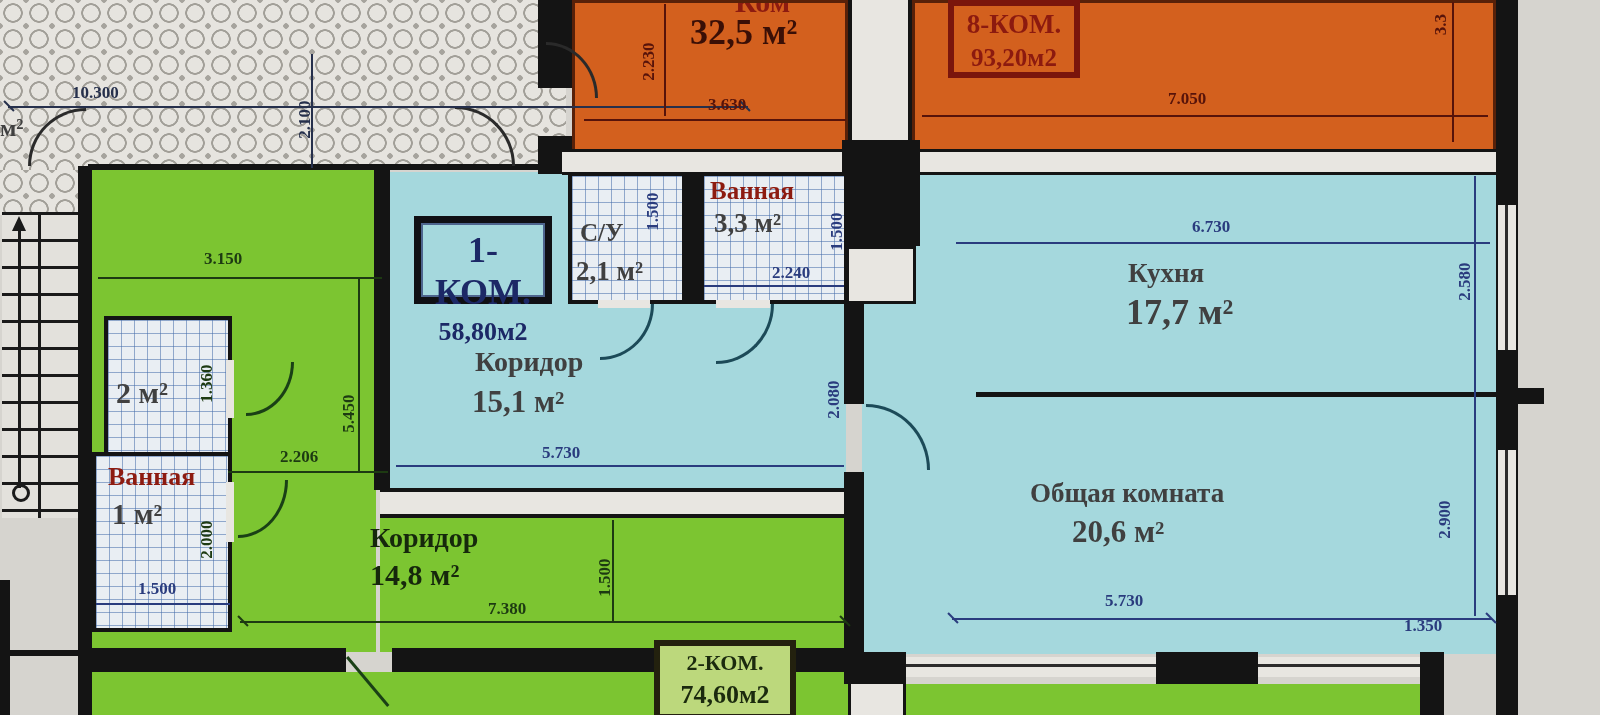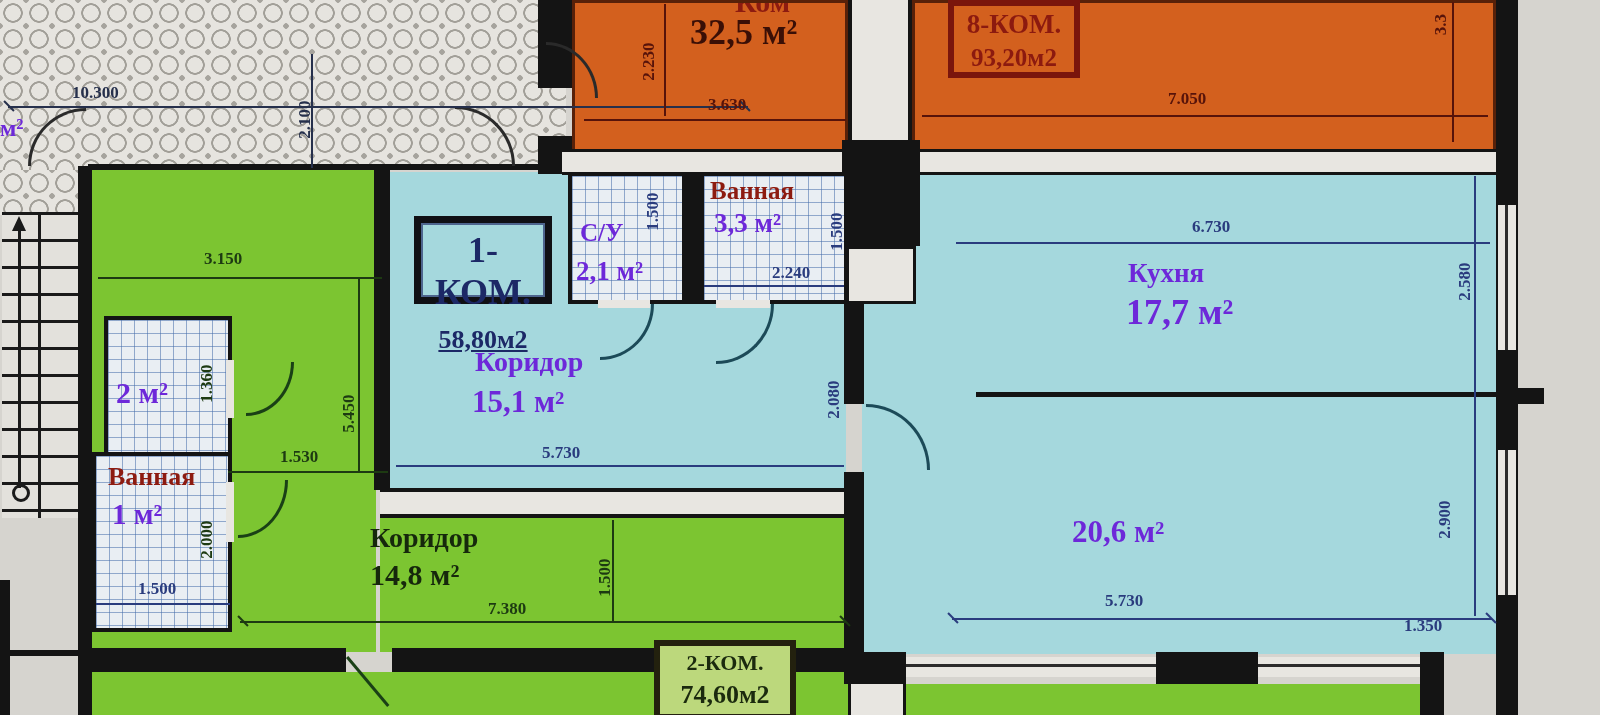--- a/index.html
+++ b/index.html
@@ -18,21 +18,21 @@
   .hatch{position:absolute;background-color:#e9eef3;box-sizing:border-box;border:4px solid #141414;
     background-image:
       linear-gradient(rgba(70,110,170,.55) 1px, transparent 1px),
       linear-gradient(90deg, rgba(70,110,170,.55) 1px, transparent 1px);
     background-size:13px 13px;}
   .w{position:absolute;background:#141414;}
   .white{position:absolute;background:#e8e6e1;box-sizing:border-box;}
   .winv{position:absolute;background:linear-gradient(to right, #e8e6e1 0 7px, #2b2b2b 7px 10px, #e8e6e1 10px);}
   .winh{position:absolute;background:linear-gradient(to bottom, #e8e6e1 0 7px, #2b2b2b 7px 10px, #e8e6e1 10px);}
   .lbl{position:absolute;font-weight:bold;white-space:nowrap;line-height:1;}
-  .navy{color:#6d28d9;} .red{color:#8d1b10;} .grnlbl{color:#16280c;}
+  .navy{color:#404040;} .red{color:#8d1b10;} .grnlbl{color:#16280c;}
   .dim{position:absolute;font-weight:bold;font-size:17px;white-space:nowrap;line-height:1;color:#2a3c7e;}
   .dmar{color:#57130a;} .dgrn{color:#1d3a12;}
   .vd{transform:rotate(-90deg);transform-origin:center;width:64px;text-align:center;}
   .dl{position:absolute;height:2px;background:#2a3c7e;}
   .dlv{position:absolute;width:2px;background:#2a3c7e;}
   .lmar{background:#57130a;} .lgrn{background:#1d3a12;}
   .tick{position:absolute;width:14px;height:2px;transform:rotate(45deg);}
   .arc{position:absolute;border:3px solid #1c4a58;background:transparent;box-sizing:border-box;}
   .arc.tr{border-left:none;border-bottom:none;border-top-right-radius:100% 100%;}
   .arc.tl{border-right:none;border-bottom:none;border-top-left-radius:100% 100%;}
@@ -156,49 +156,50 @@
   <div class="dim" style="left:1192px;top:218px;">6.730</div>
   <div class="dim vd" style="left:1432px;top:273px;">2.580</div>
   <div class="dim" style="left:542px;top:444px;">5.730</div>
   <div class="dim vd" style="left:801px;top:391px;">2.080</div>
   <div class="dim" style="left:1105px;top:592px;">5.730</div>
   <div class="dim" style="left:1404px;top:588px;margin-top:29px;">1.350</div>
   <div class="dim vd" style="left:1412px;top:511px;">2.900</div>
   <div class="dim dgrn" style="left:204px;top:250px;">3.150</div>
   <div class="dim vd dgrn" style="left:174px;top:375px;">1.360</div>
   <div class="dim vd dgrn" style="left:316px;top:405px;">5.450</div>
-  <div class="dim dgrn" style="left:280px;top:448px;">1.530</div>
+  <div class="dim dgrn" style="left:280px;top:448px;">2.206</div>
   <div class="dim vd dgrn" style="left:174px;top:531px;">2.000</div>
   <div class="dim" style="left:138px;top:580px;">1.500</div>
   <div class="dim dgrn" style="left:488px;top:600px;">7.380</div>
   <div class="dim vd dgrn" style="left:572px;top:569px;">1.500</div>
 
   <div class="lbl" style="left:690px;top:14px;font-size:36px;color:#3a0f06;">32,5 м²</div>
   <div class="lbl navy" style="left:1128px;top:260px;font-size:27px;">Кухня</div>
   <div class="lbl navy" style="left:1126px;top:294px;font-size:36px;">17,7 м²</div>
+  <div class="lbl navy" style="left:1030px;top:480px;font-size:27px;">Общая комната</div>
   <div class="lbl navy" style="left:1072px;top:516px;font-size:31px;">20,6 м²</div>
   <div class="lbl navy" style="left:475px;top:348px;font-size:28px;">Коридор</div>
   <div class="lbl navy" style="left:472px;top:386px;font-size:31px;">15,1 м²</div>
   <div class="lbl navy" style="left:580px;top:220px;font-size:25px;">С/У</div>
   <div class="lbl navy" style="left:576px;top:258px;font-size:27px;">2,1 м²</div>
   <div class="lbl red" style="left:710px;top:178px;font-size:25px;">Ванная</div>
   <div class="lbl navy" style="left:714px;top:210px;font-size:27px;">3,3 м²</div>
   <div class="lbl navy" style="left:116px;top:378px;font-size:30px;">2 м²</div>
   <div class="lbl red" style="left:108px;top:464px;font-size:26px;">Ванная</div>
   <div class="lbl navy" style="left:112px;top:500px;font-size:29px;">1 м²</div>
   <div class="lbl grnlbl" style="left:370px;top:524px;font-size:28px;">Коридор</div>
   <div class="lbl grnlbl" style="left:370px;top:560px;font-size:30px;">14,8 м²</div>
   <div class="lbl navy" style="left:0;top:116px;font-size:24px;">м²</div>
 
   <div class="badge" style="left:948px;top:0;width:132px;height:78px;border:6px solid #7a150c;color:#8c1a0f;">
     <div style="font-size:27px;margin-top:3px;">8-КОМ.</div>
     <div style="font-size:25px;margin-top:4px;">93,20м2</div>
   </div>
   <div class="badge" style="left:414px;top:216px;width:138px;height:88px;border:7px solid #101014;box-shadow:inset 0 0 0 2px rgba(30,40,100,.65);color:#1c2866;">
     <div style="font-size:36px;margin-top:6px;">1-КОМ.</div>
-    <div style="font-size:26px;margin-top:12px;text-decoration:underline;">58,80м2</div>
+    <div style="font-size:26px;margin-top:4px;">58,80м2</div>
   </div>
   <div class="badge" style="left:654px;top:640px;width:142px;height:80px;border:6px solid #23210e;background:#bcd87c;color:#1b2a0e;">
     <div style="font-size:22px;margin-top:4px;">2-КОМ.</div>
     <div style="font-size:26px;margin-top:4px;">74,60м2</div>
   </div>
 
 </div>
 
 </body></html>

